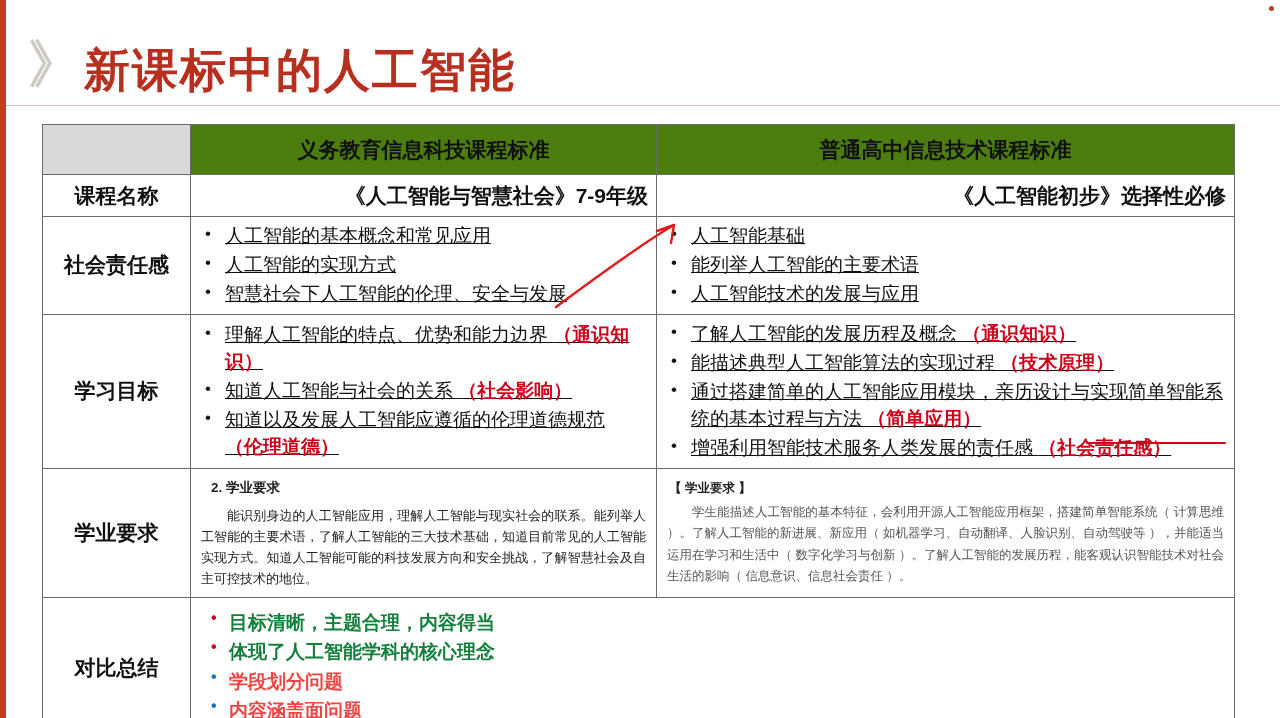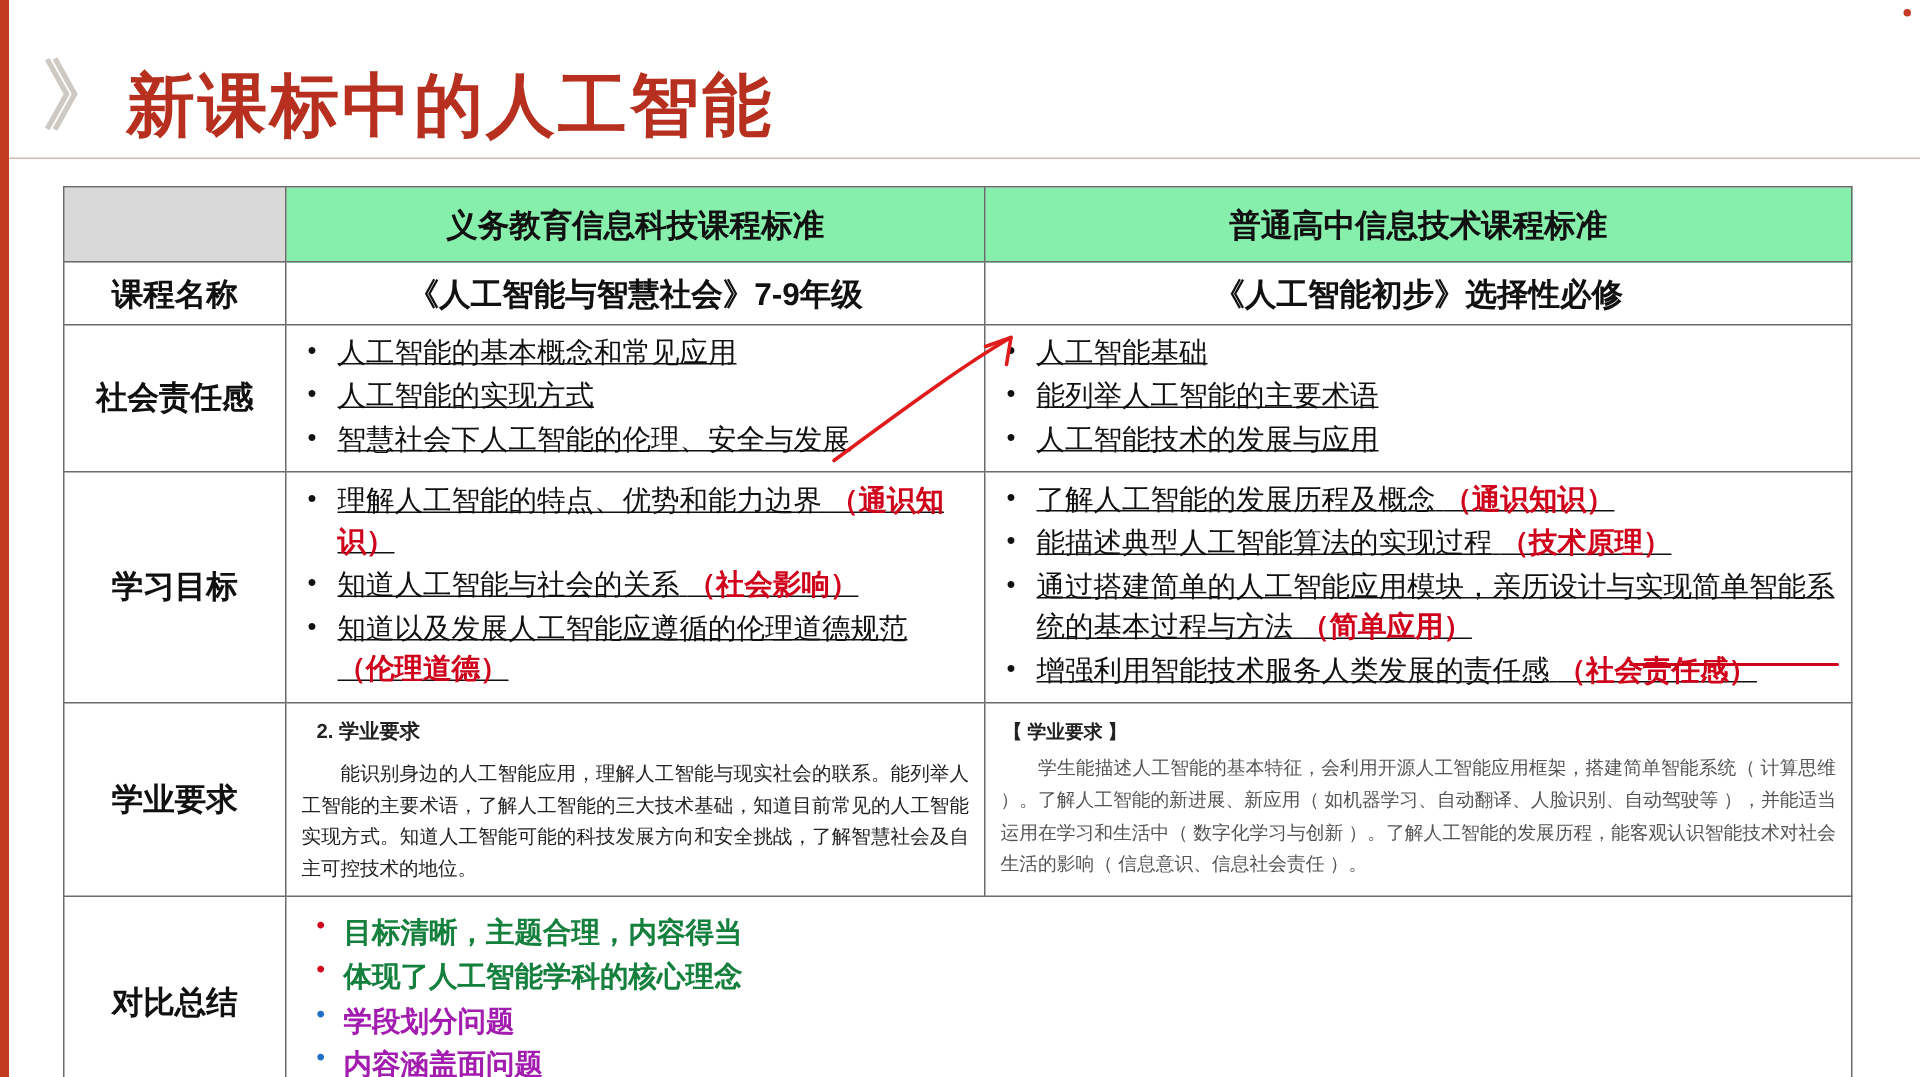--- a/index.html
+++ b/index.html
@@ -45,31 +45,31 @@
   td{
     border:1px solid #6b6b6b;
     vertical-align:middle;
     padding:4px 8px;
     box-sizing:border-box;
   }
   .col-label{width:148px;}
   .col-mid{width:466px;}
   .col-right{width:578px;}
   .hdr{
-    background:#86efac;
+    background:#4d7c0f;
     text-align:center;
     font-size:21px;font-weight:bold;color:#111;
     height:50px;
   }
   .hdr-blank{background:#d9d9d9;}
   .rowlabel{
     text-align:center;font-size:21px;font-weight:bold;color:#111;margin-top:15px;
   }
   .course-name{
-    text-align:center;font-size:21px;font-weight:bold;color:#111;height:42px;
+    text-align:right;font-size:21px;font-weight:bold;color:#111;height:42px;
   }
   ul.bul{
     margin:0;padding:0 0 0 22px;list-style:none;
   }
   ul.bul li{
     position:relative;
     font-size:19px;line-height:1.42;color:#111;
     margin:2px 0;
     padding-left:4px;
     text-decoration:underline;
@@ -89,21 +89,21 @@
   
   .summary{padding:10px 8px 12px 20px;}
   .summary ul{margin:0;padding:0;list-style:none;}
   .summary li{
     position:relative;padding-left:18px;
     font-size:19px;font-weight:bold;line-height:1.55;
   }
   .summary li:before{content:"•";position:absolute;left:0;top:-2px;font-size:16px;}
   .s-red{color:#15803d;}
   .s-red:before{color:#d0021b;}
-  .s-blue{color:#a21caf;}
+  .s-blue{color:#ef4444;}
   .s-blue:before{color:#1f6fc4;}
   
   .anno{position:absolute;pointer-events:none;}
   .underline-red{
     position:absolute;height:2px;background:#d0021b;border-radius:2px;
   }
 </style>
 </head>
 <body>
 

